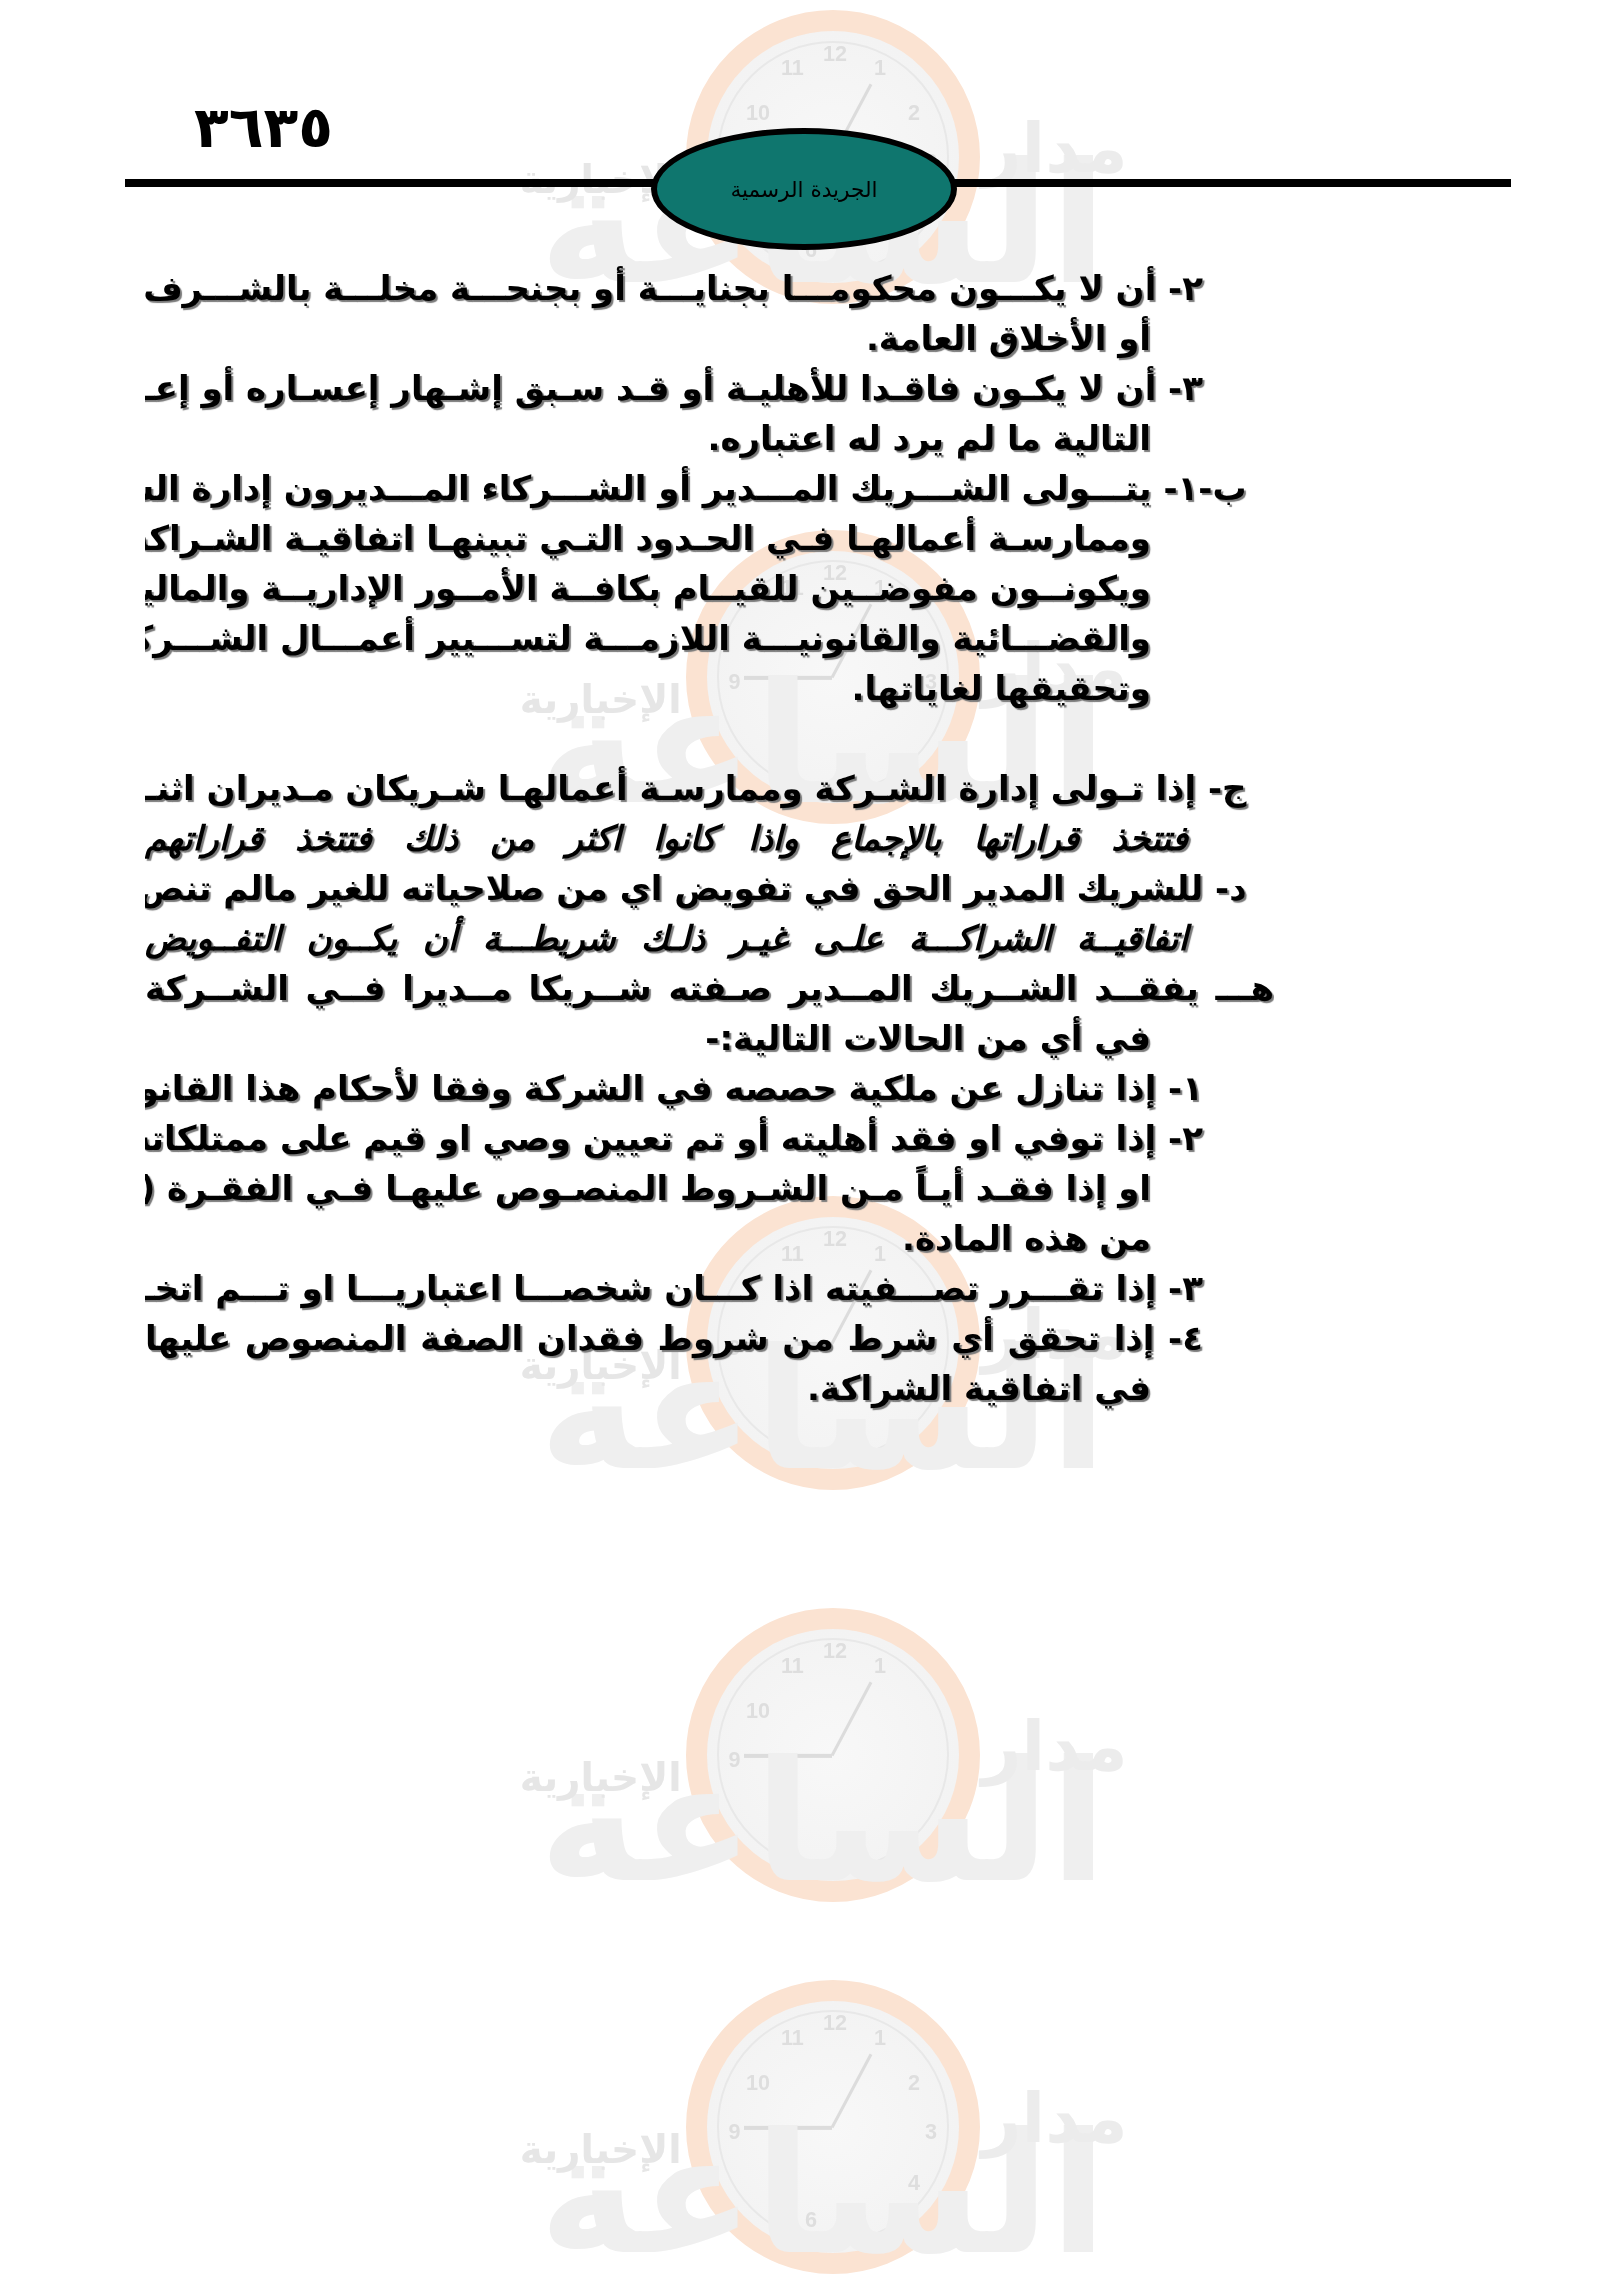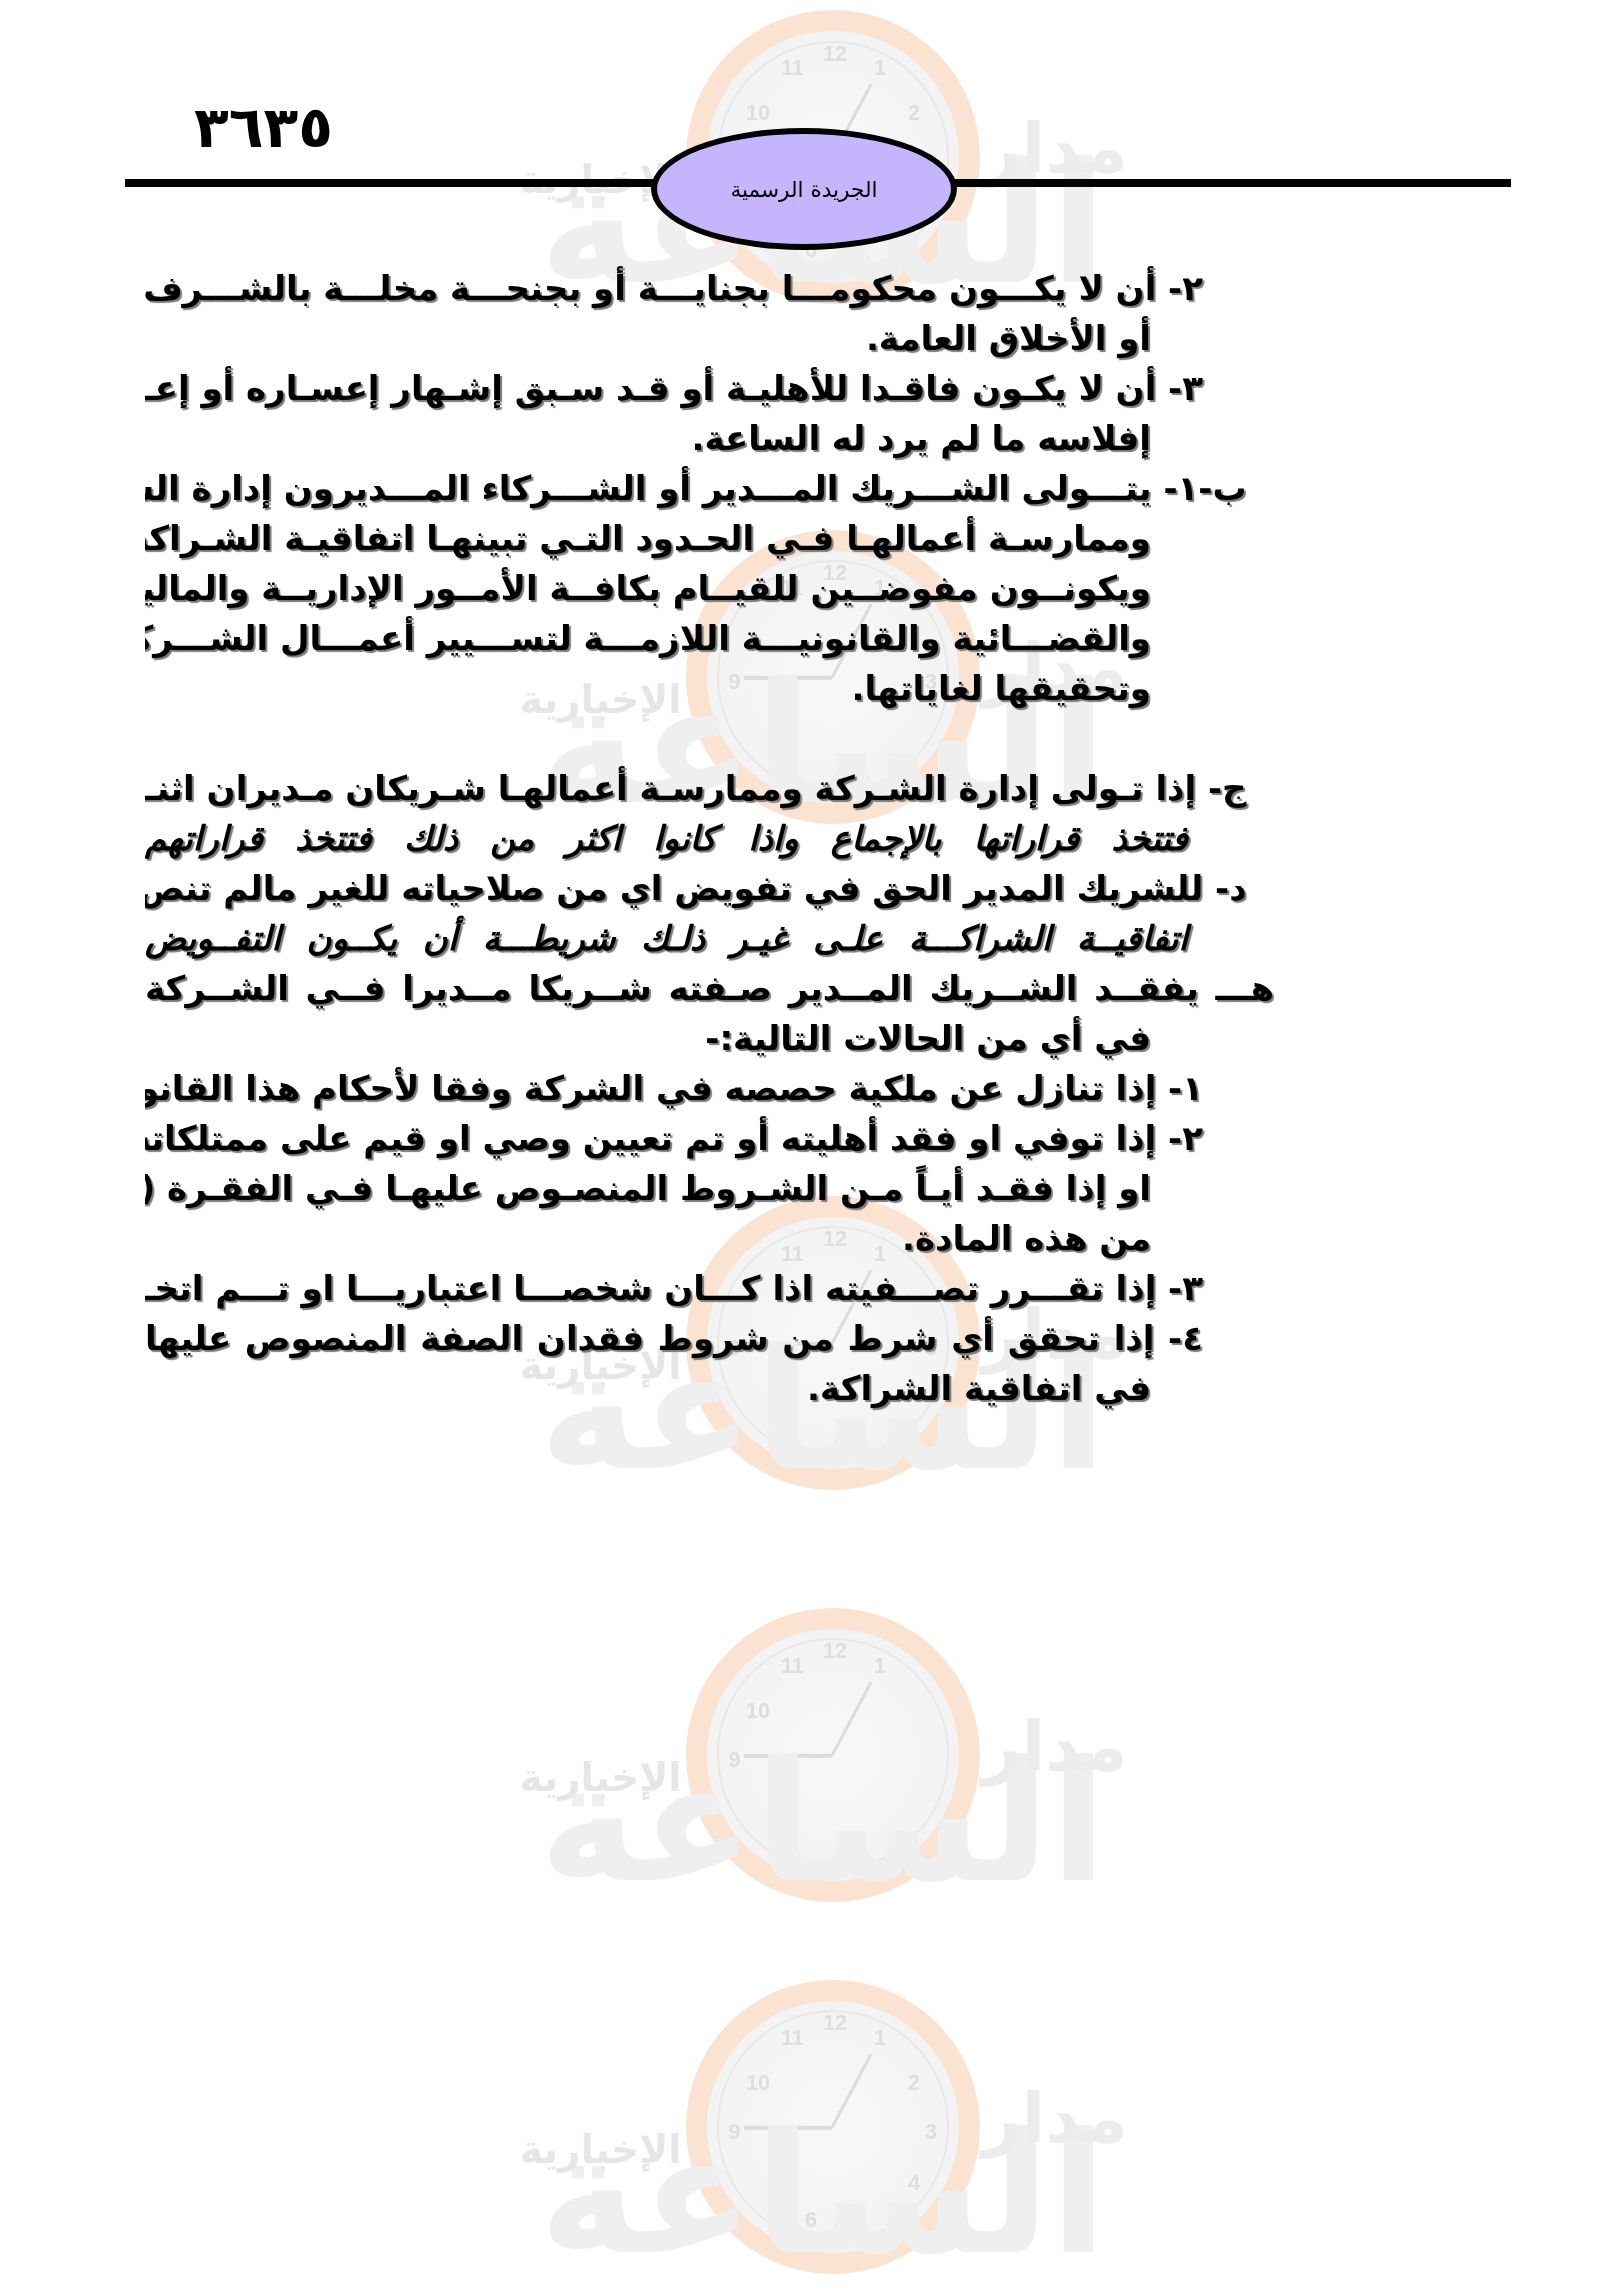--- a/index.html
+++ b/index.html
@@ -108,21 +108,21 @@
     }
     .header-oval {
       position: absolute;
       left: 651px;
       top: 128px;
       width: 306px;
       height: 122px;
       box-sizing: border-box;
       border: 6.9px solid #000;
       border-radius: 50%;
-      background: #c4b5fd;
+      background: #0f766e;
       z-index: 3;
       display: flex;
       align-items: center;
       justify-content: center;
     }
     .header-title {
       font-family: "DejaVu Sans", sans-serif;
       font-size: 21.6px;
       font-weight: normal;
       direction: rtl;
@@ -269,21 +269,21 @@
 
 <div class="content">
 
   <div>
     <div class="line ind-item2">٢-  أن لا يكـــون محكومـــا بجنايـــة أو بجنحـــة مخلـــة بالشـــرف</div>
     <div class="line last ind-cont1">أو الأخلاق العامة.</div>
   </div>
 
   <div>
     <div class="line ind-item2">٣- أن لا يكـون فاقـدا للأهليـة أو قـد سـبق إشـهار إعسـاره أو إعـلان</div>
-    <div class="line last ind-cont1">إفلاسه ما لم يرد له الساعة.</div>
+    <div class="line last ind-cont1">التالية ما لم يرد له اعتباره.</div>
   </div>
 
   <div>
     <div class="line ind-b">ب-١- يتـــولى الشـــريك المـــدير أو الشـــركاء المـــديرون إدارة الشـــركة</div>
     <div class="line ind-bcont">وممارسـة أعمالهـا فـي الحـدود التـي تبينهـا اتفاقيـة الشـراكة</div>
     <div class="line ind-bcont">ويكونــون مفوضــين للقيــام بكافــة الأمــور الإداريــة والماليــة</div>
     <div class="line ind-bcont">والقضـــائية والقانونيـــة اللازمـــة لتســـيير أعمـــال الشـــركة</div>
     <div class="line last ind-bcont">وتحقيقها لغاياتها.</div>
   </div>
 

